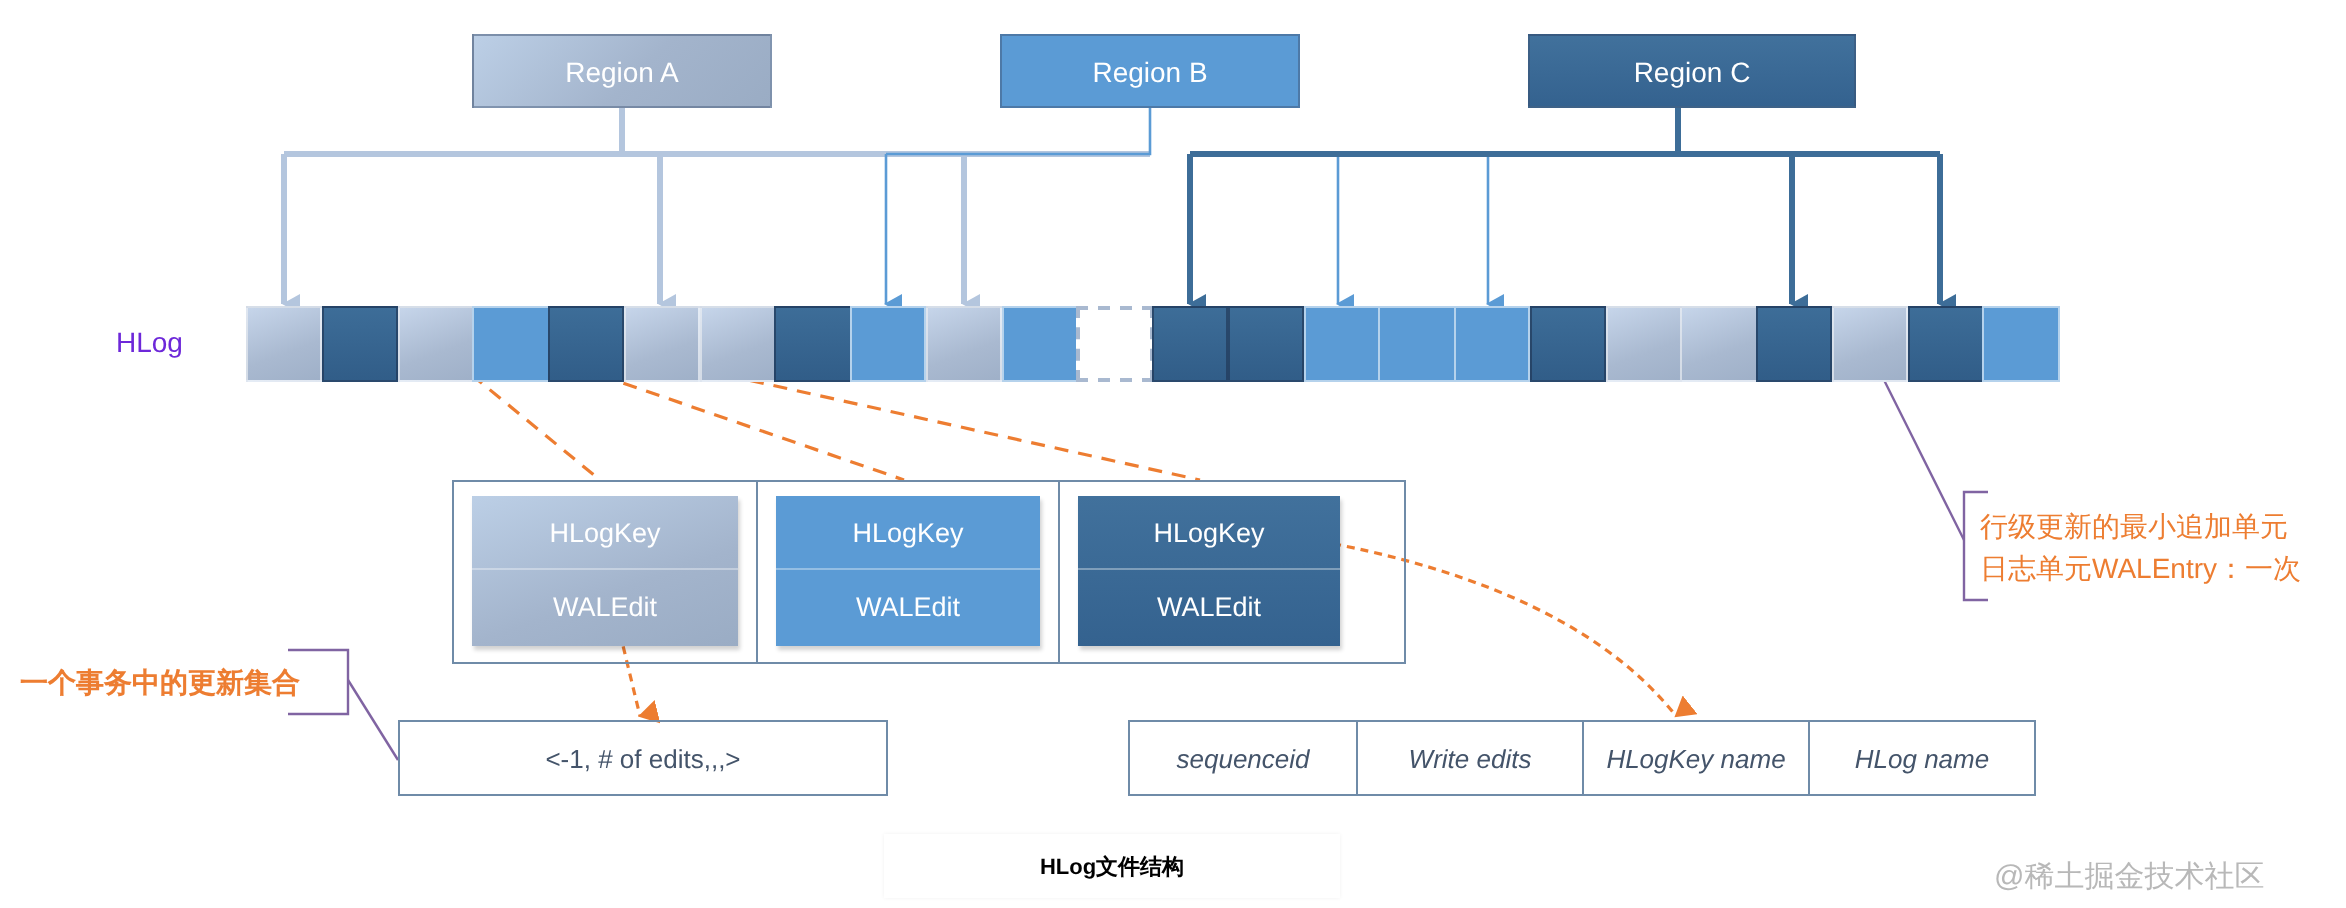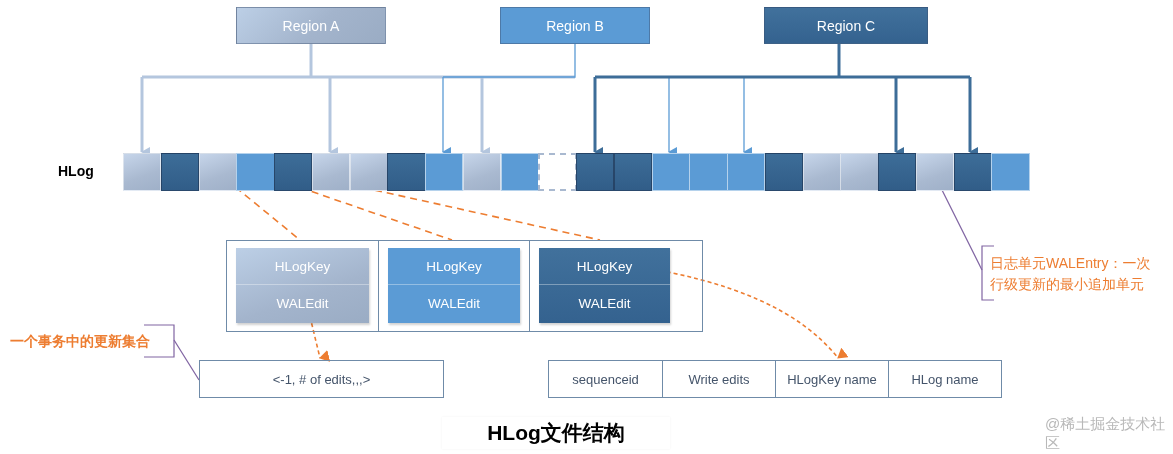--- a/index.html
+++ b/index.html
@@ -1,46 +1,46 @@
 <!DOCTYPE html>
 <html><head>
 <meta charset="utf-8">
 <style>
   html,body{margin:0;padding:0;background:#ffffff;}
   body{width:1173px;height:454px;position:relative;overflow:hidden;font-family:"Liberation Sans","DejaVu Sans",sans-serif;}
   #stage{position:absolute;left:0;top:0;width:1173px;height:454px;}
-  .region{position:absolute;top:7px;height:37px;display:flex;align-items:center;justify-content:center;color:#fff;font-size:14px;box-sizing:border-box;border:1px solid rgba(60,80,110,0.45);}
+  .region{position:absolute;top:17px;height:37px;display:flex;align-items:center;justify-content:center;color:#fff;font-size:14px;box-sizing:border-box;border:1px solid rgba(60,80,110,0.45);}
   .region.a{left:236px;width:150px;background:linear-gradient(135deg,#bccfe6 0%,#a3b4cc 55%,#9aacc4 100%);}
   .region.b{left:500px;width:150px;background:#5b9bd5;}
   .region.c{left:764px;width:164px;background:linear-gradient(180deg,#41719c 0%,#34628f 100%);}
-  .hlog-label{position:absolute;left:58px;top:163px;color:#000000;font-size:14px;font-weight:bold;}
+  .hlog-label{position:absolute;left:58px;top:163px;color:#6d28d9;font-size:14px;}
   .cells{position:absolute;left:123px;top:153px;height:38px;width:906px;}
   .cell{position:absolute;top:0;width:37.75px;height:38px;box-sizing:border-box;border:1px solid rgba(255,255,255,0.55);}
   .cell.A{background:linear-gradient(160deg,#c6d5ea 0%,#a9b9d0 60%,#9fb0c8 100%);}
   .cell.B{background:#5b9bd5;}
   .cell.C{background:linear-gradient(180deg,#3d6d98 0%,#315d88 100%);border-color:rgba(30,50,80,0.6);}
   .cell.E{background:#fff;border:2px dashed #a9b9d0;}
   .entries{position:absolute;left:226px;top:240px;width:477px;height:92px;border:1px solid #6f8ba8;box-sizing:border-box;}
   .entry-col{position:absolute;top:0;height:90px;box-sizing:border-box;}
   .entry-col.sep{border-left:1px solid #6f8ba8;}
   .entry-box{position:absolute;left:9px;right:9px;top:7px;height:75px;box-shadow:1px 2px 2px rgba(0,0,0,0.18);}
   .entry-row{height:37px;display:flex;align-items:center;justify-content:center;color:#fff;font-size:13.5px;box-sizing:border-box;}
   .entry-row.top{border-bottom:1px solid rgba(255,255,255,0.35);}
   .entry-box.A{background:linear-gradient(160deg,#bccfe6 0%,#a3b4cc 60%,#9aacc4 100%);}
   .entry-box.B{background:#5b9bd5;}
   .entry-box.C{background:linear-gradient(180deg,#41719c 0%,#34628f 100%);}
   .edits-box{position:absolute;left:199px;top:360px;width:245px;height:38px;border:1px solid #6f8ba8;box-sizing:border-box;display:flex;align-items:center;justify-content:center;color:#44546a;font-size:13px;}
-  .key-fields{position:absolute;left:548px;top:360px;height:38px;display:flex;border:1px solid #6f8ba8;box-sizing:border-box;}
+  .key-fields{position:absolute;left:564px;top:360px;height:38px;display:flex;border:1px solid #6f8ba8;box-sizing:border-box;font-style:italic;}
   .key-field{width:113px;height:36px;display:flex;align-items:center;justify-content:center;color:#44546a;font-size:13px;box-sizing:border-box;}
   .key-field + .key-field{border-left:1px solid #6f8ba8;}
   .anno{position:absolute;color:#ed7d31;font-size:14px;line-height:21px;}
   .anno-left{left:10px;top:331px;font-weight:bold;}
   .anno-right{left:990px;top:253px;}
-  .caption{position:absolute;left:442px;top:417px;width:228px;height:32px;display:flex;align-items:center;justify-content:center;font-weight:bold;font-size:21px;color:#000;box-shadow:0 0 2px rgba(0,0,0,0.06);}
-  .watermark{position:absolute;left:997px;top:415px;font-size:15px;color:#b8b8b8;margin-left:48px;}
+  .caption{position:absolute;left:442px;top:417px;width:228px;height:32px;display:flex;align-items:center;justify-content:center;font-weight:bold;font-size:11px;color:#000;box-shadow:0 0 2px rgba(0,0,0,0.06);}
+  .watermark{position:absolute;left:997px;top:429px;font-size:15px;color:#b8b8b8;}
   svg{position:absolute;left:0;top:0;}
 </style>
 </head>
 <body>
 
 <div id="stage">
   <svg width="1173" height="454">
     <defs>
       <marker id="arrA" markerWidth="10" markerHeight="10" refX="5" refY="8" orient="auto" markerUnits="userSpaceOnUse">
         <path d="M0,0 L10,0 L5,9 z" fill="#b4c6de"></path>
@@ -159,19 +159,19 @@
 
   <div class="key-fields">
     <div class="key-field">sequenceid</div>
     <div class="key-field">Write edits</div>
     <div class="key-field">HLogKey name</div>
     <div class="key-field">HLog name</div>
   </div>
 
   <div class="anno anno-left">一个事务中的更新集合</div>
   <div class="anno anno-right">
+    <div>行级更新的最小追加单元</div>
     <div>日志单元WALEntry：一次</div>
-    <div>行级更新的最小追加单元</div>
   </div>
 
   <div class="caption">HLog文件结构</div>
   <div class="watermark">@稀土掘金技术社区</div>
 </div>
 
 </body></html>

